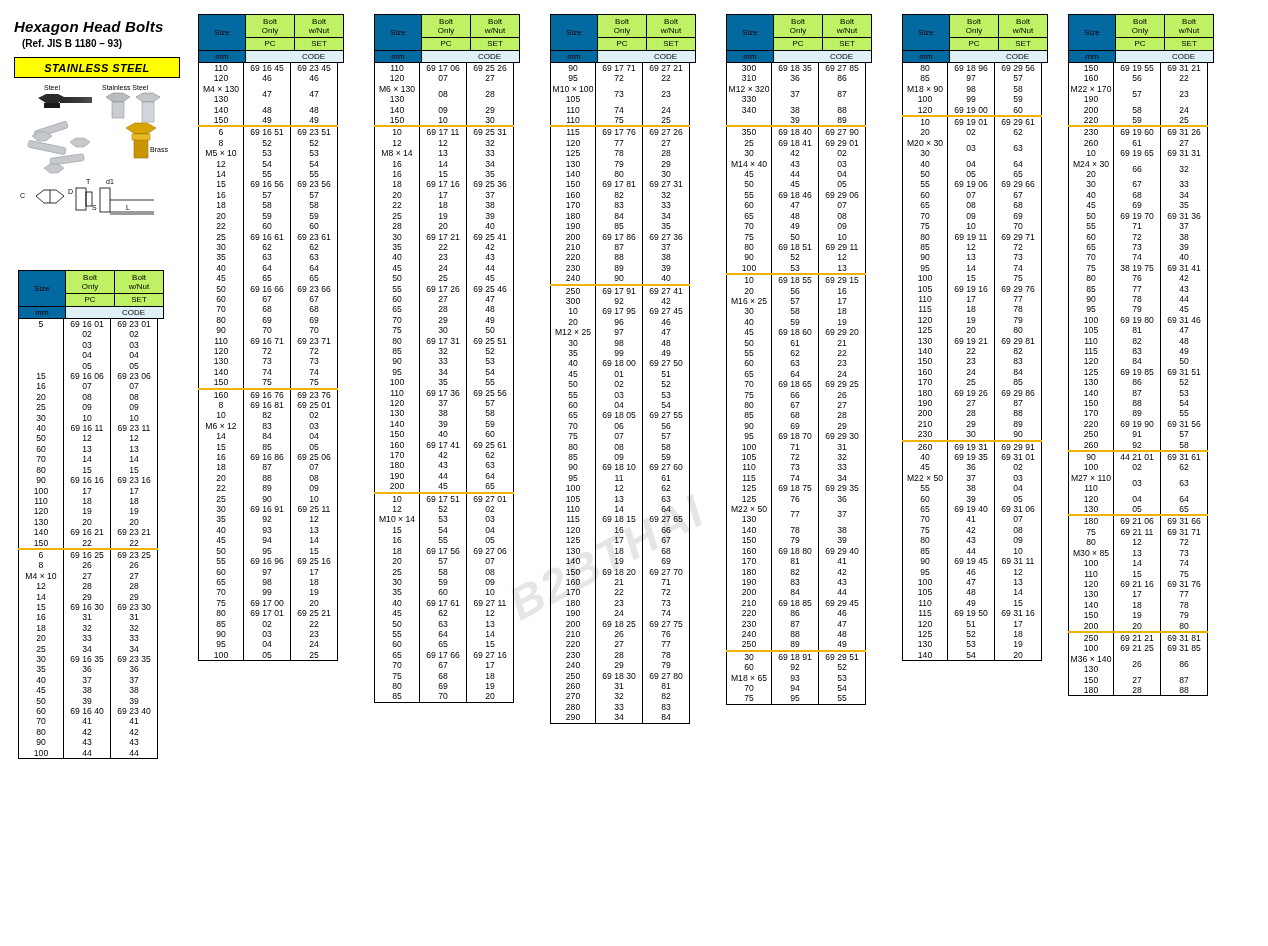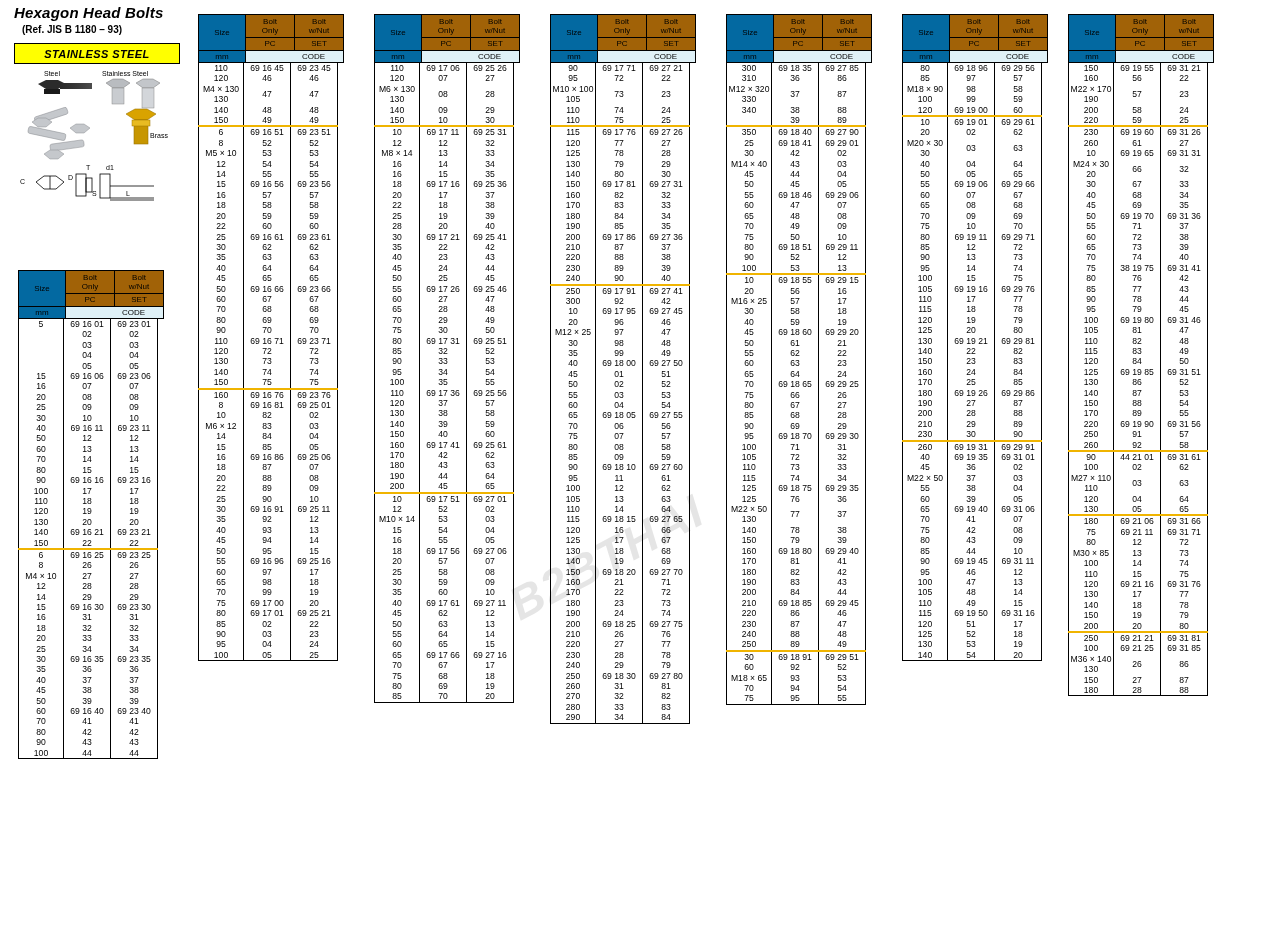--- a/index.html
+++ b/index.html
@@ -8,37 +8,37 @@
     background:#ffffff;
     font-family:"Liberation Sans",sans-serif;
     font-size:9px;
     color:#000;
     position:relative;
     overflow:hidden;
   }
   .page{position:relative;width:1268px;height:946px;}
 
   
-  .header{position:absolute;left:14px;top:4px;width:176px;}
+  .header{position:absolute;left:14px;top:18px;width:176px;}
   .title{font-size:15px;font-weight:bold;font-style:italic;letter-spacing:.2px;}
   .subtitle{font-size:10px;font-weight:bold;margin-top:3px;margin-left:8px;}
   .steelbar{
     margin-top:8px;width:164px;height:19px;background:#ffff00;
     border:1px solid #000;display:flex;align-items:center;justify-content:center;
   }
   .steelbar span{font-size:11px;font-weight:bold;font-style:italic;letter-spacing:.4px;}
 
   
   .pic{position:relative;margin-top:6px;width:176px;height:135px;}
   .pic .lbl{position:absolute;font-size:7px;}
   .col{position:absolute;}
   .hdr-table{border-collapse:collapse;}
   .hdr-table td{border:1px solid #000;text-align:center;font-size:8px;line-height:9.5px;}
   .sizecell{background:#0369a1;width:44px;}
-  .bluecell{background:#a16207;}
+  .bluecell{background:#bef264;}
   .codecell{background:#dff1f7;padding-left:39px;}
 
   .body-table{border-collapse:collapse;border-left:1px solid #000;border-right:1px solid #000;border-bottom:1px solid #000;}
   .body-table td{font-size:8.6px;line-height:10.4px;padding:0;}
   .body-table td.s{width:44px;text-align:center;border-right:1px solid #000;}
   .body-table td.p{width:46px;text-align:center;border-right:1px solid #000;}
   .body-table td.n{width:46px;text-align:center;}
   .grp{border-top:2px solid #f0b400;}
   .grp0{border-top:none;}
 

